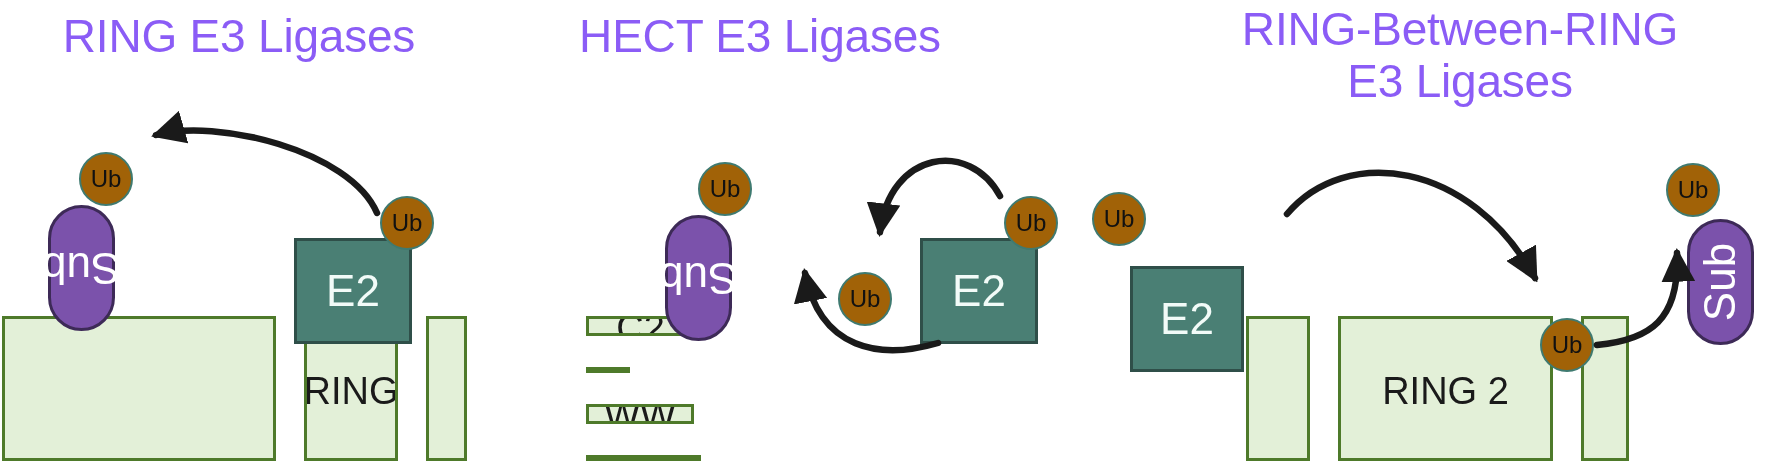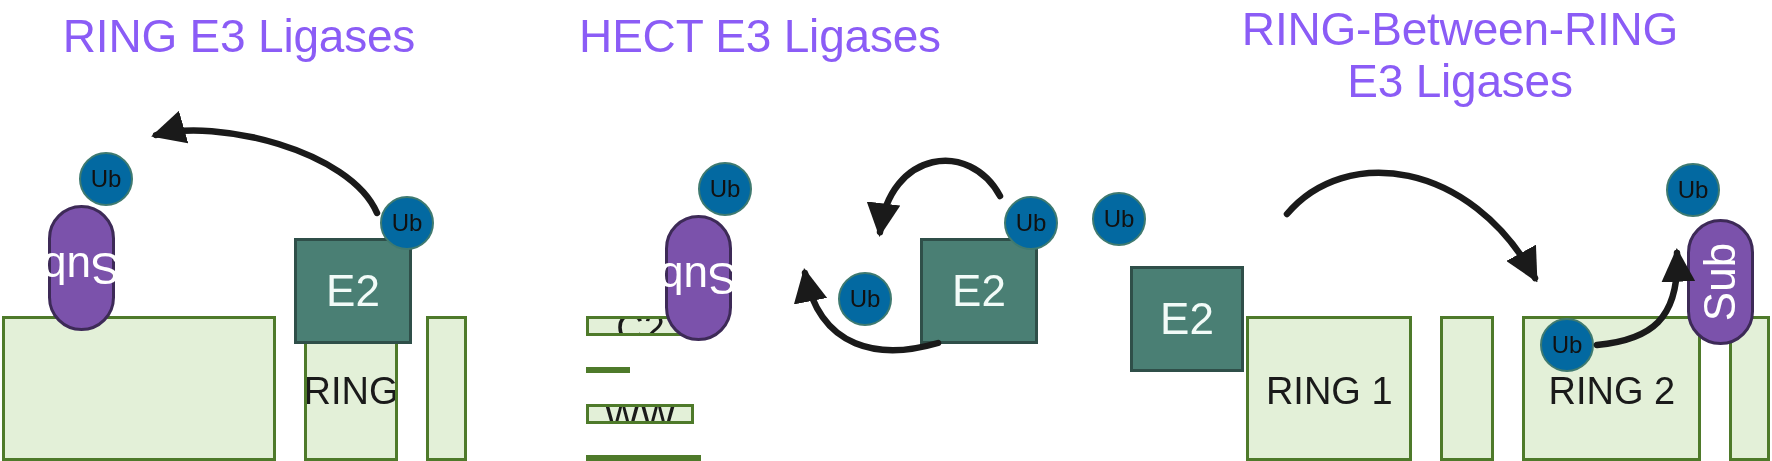--- a/index.html
+++ b/index.html
@@ -63,21 +63,21 @@
     justify-content: center;
     color: #f2fbf8;
     font-size: 44px;
     font-family: "Liberation Sans", sans-serif;
   }
 
   
   .ub {
     position: absolute;
     box-sizing: border-box;
-    background: #0369a1;
+    background: #a16207;
     border: 2.5px solid #3f7a70;
     border-radius: 50%;
     display: flex;
     align-items: center;
     justify-content: center;
     color: #111111;
     font-size: 24px;
     font-family: "Liberation Sans", sans-serif;
   }
 
@@ -175,23 +175,20 @@
 
   <div class="ub" style="left:838px; top:272px; width:54px; height:54px;">
     <span>Ub</span>
   </div>
 
   <div class="ub" style="left:1004px; top:196px; width:54px; height:54px;">
     <span>Ub</span>
   </div>
 
   <div class="domain-bar" style="left:1246px; top:316px; width:524px; height:145px;">
-    <div class="domain-seg" style="width:200px;">
-      <span class="seg-label">RING 1</span>
-    </div>
     <div class="domain-seg" style="width:64px;">
       <span class="seg-label"></span>
     </div>
     <div class="domain-seg" style="width:215px;align-items:center;">
       <span class="seg-label">RING 2</span>
     </div>
     <div class="domain-seg" style="width:48px;">
       <span class="seg-label"></span>
     </div>
   </div>

